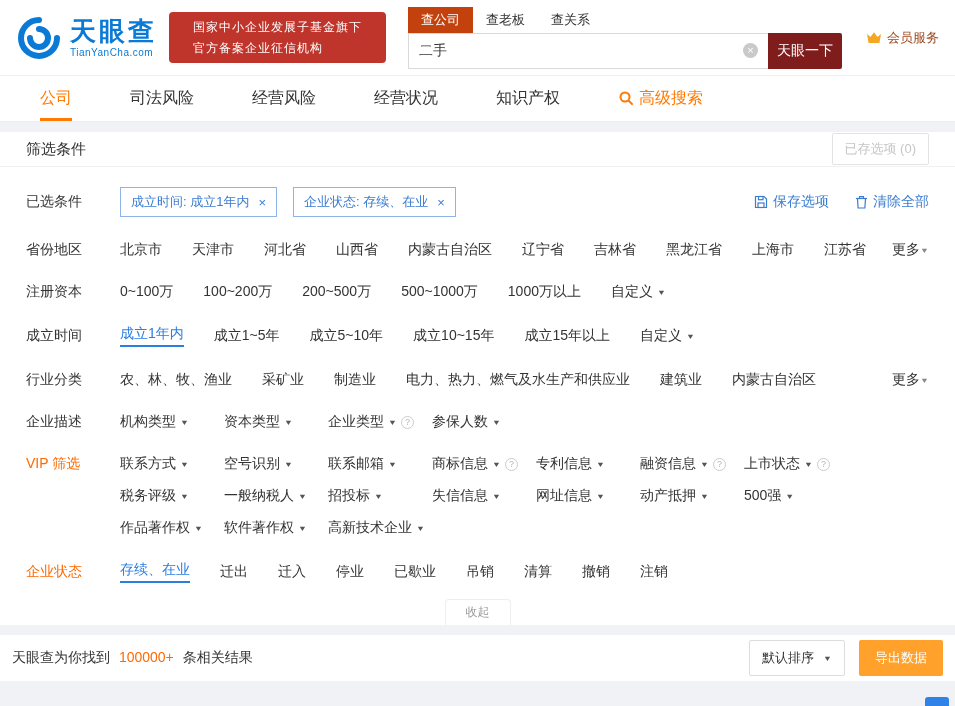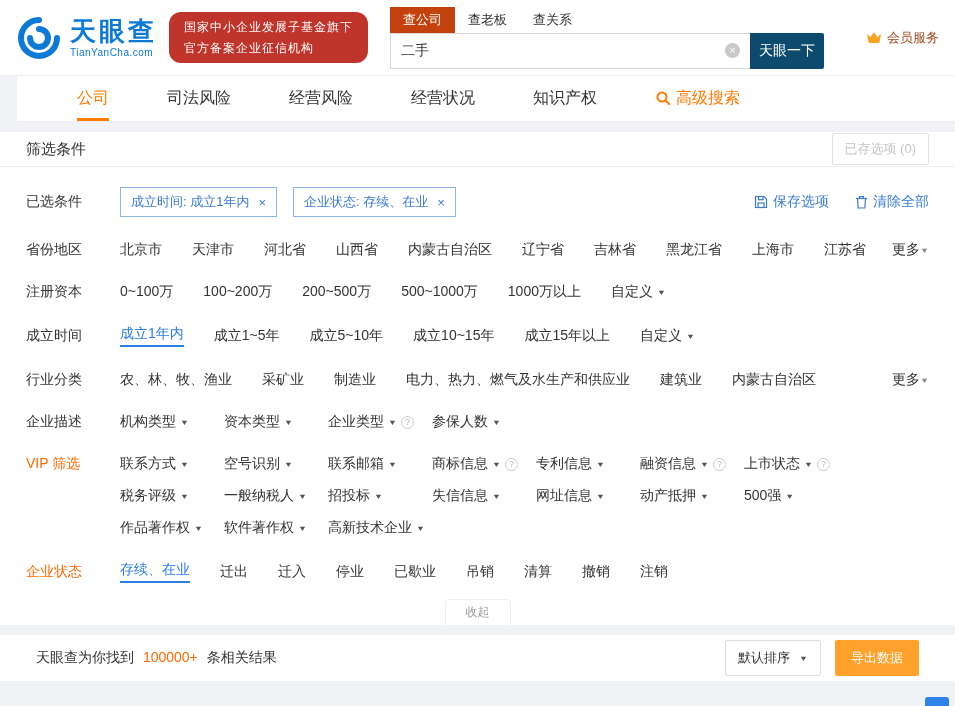--- a/index.html
+++ b/index.html
@@ -6,33 +6,33 @@
   body {
     width:955px; height:706px; overflow:hidden; position:relative;
     background:#f0f2f5; color:#333;
     font-family:"Liberation Sans", sans-serif;
   }
   
   .topbar { background:#fff; height:76px; display:flex; align-items:center; padding:0 16px; border-bottom:1px solid #f0f0f0; }
   .logo { display:flex; align-items:center; gap:8px; cursor:pointer; }
   .logo-cn { color:#0b7ad6; font-size:26px; font-weight:bold; letter-spacing:3px; line-height:1;text-align:right; }
   .logo-en { color:#0b7ad6; font-size:10px; margin-top:3px; letter-spacing:.5px; }
-  .badge { background:#bf342b; color:#fff; font-size:12px; padding:5px 15px; margin-left:12px; line-height:1.7; border-radius:12px; letter-spacing:1px; }
+  .badge { background:#bf342b; color:#fff; font-size:12px; padding:5px 24px; margin-left:12px; line-height:1.7; border-radius:4px; letter-spacing:1px; }
   .search-area { margin-left:22px; }
   .search-tabs { display:flex; align-items:flex-end; }
   .search-tab { font-size:13px; padding:4px 13px; color:#333; cursor:pointer; }
   .search-tab.active { background:#c2410c; color:#fff; }
   .search-row { display:flex; }
   .search-box { width:360px; height:36px; background:#fff; border:1px solid #d9d9d9; border-right:none; display:flex; align-items:center; padding:0 10px; }
   .search-box input { flex:1; border:none; outline:none; font-size:14px; color:#333; font-family:"Liberation Sans",sans-serif; background:transparent; }
   .clear-icon { width:15px; height:15px; border-radius:50%; background:#c9c9c9; color:#fff; font-size:11px; line-height:14px; text-align:center; cursor:pointer; flex:none; }
-  .search-btn { width:74px; height:36px; background:#0c4a6e; color:#fff; border:none; font-size:14px; cursor:pointer; border-radius:0 2px 2px 0; }
+  .search-btn { width:74px; height:36px; background:#7f1d1d; color:#fff; border:none; font-size:14px; cursor:pointer; border-radius:0 2px 2px 0; }
   .member { margin-left:auto; display:flex; align-items:center; gap:5px; font-size:13px; color:#9e4a20; cursor:pointer; }
   
-  .nav { background:#fff; height:46px; display:flex; align-items:flex-end; padding-left:60px; border-bottom:1px solid #ededed;margin-left:17px; }
+  .nav { background:#fff; height:46px; display:flex; align-items:flex-end; padding-left:40px; border-bottom:1px solid #ededed; }
   .nav-item { font-size:16px; line-height:40px; margin-right:58px; border-bottom:3px solid transparent; cursor:pointer; }
   .nav-item.active { color:#ff7a00; border-bottom-color:#ff7a00; }
   .adv { color:#ff7a00; display:flex; align-items:center; gap:5px; font-size:16px; line-height:40px; border-bottom:3px solid transparent; cursor:pointer; }
   
   .card { background:#fff; margin-top:10px; position:relative; padding-bottom:30px; }
   .card-head { display:flex; justify-content:space-between; align-items:center; padding:0 26px; height:35px; border-bottom:1px solid #f0f0f0; font-size:15px; }
   .saved-btn { border:1px solid #e3e3e3; color:#c6c6c6; background:#fff; font-size:13px; padding:6px 12px; border-radius:2px; cursor:pointer; }
   .rows { padding:4px 26px 0; }
   .f-row { display:flex; align-items:center; padding:12px 0; font-size:14px; }
   .f-row.tight { padding-top:2px; }
@@ -49,21 +49,21 @@
   .more { margin-left:auto; display:inline-flex; align-items:center; gap:0; cursor:pointer; padding-left:12px; }
   
   .sel-row { display:flex; align-items:center; padding:16px 0 12px; font-size:14px; }
   .tag { display:inline-flex; align-items:center; gap:9px; border:1px solid #8fb4e8; color:#3a7cd0; font-size:13px; padding:5px 10px; margin-right:16px; background:#fff; }
   .tag .x { cursor:pointer; }
   .sel-actions { margin-left:auto; display:flex; align-items:center; gap:26px; color:#3a7cd0; font-size:14px; }
   .act { display:inline-flex; align-items:center; gap:5px; cursor:pointer; }
   
   .collapse { position:absolute; left:50%; bottom:0; transform:translateX(-50%); width:66px; height:26px; background:#fff; border:1px solid #eee; border-bottom:none; border-radius:4px 4px 0 0; text-align:center; font-size:12px; color:#999; line-height:24px; cursor:pointer; }
   
-  .result-bar { background:#fff; margin-top:10px; height:46px; display:flex; align-items:center; padding:0 36px; font-size:14px; }
+  .result-bar { background:#fff; margin-top:10px; height:46px; display:flex; align-items:center; padding:0 12px; font-size:14px; }
   .count { color:#ff6a00; margin:0 5px; }
   .result-actions { margin-left:auto; display:flex; align-items:center; gap:14px; }
   .sort-btn { border:1px solid #ddd; background:#fff; font-size:13px; color:#333; padding:8px 12px; border-radius:2px; display:inline-flex; gap:9px; align-items:center; cursor:pointer; font-family:"Liberation Sans",sans-serif; }
   .export-btn { background:#ffa12b; color:#fff; border:none; font-size:13px; padding:9px 16px; border-radius:2px; cursor:pointer; font-family:"Liberation Sans",sans-serif; }
   
   .float-frag { position:absolute; right:6px; bottom:0; width:24px; height:9px; background:#2f82e8; border-radius:3px 3px 0 0; }
 </style>
 </head>
 <body>
 

